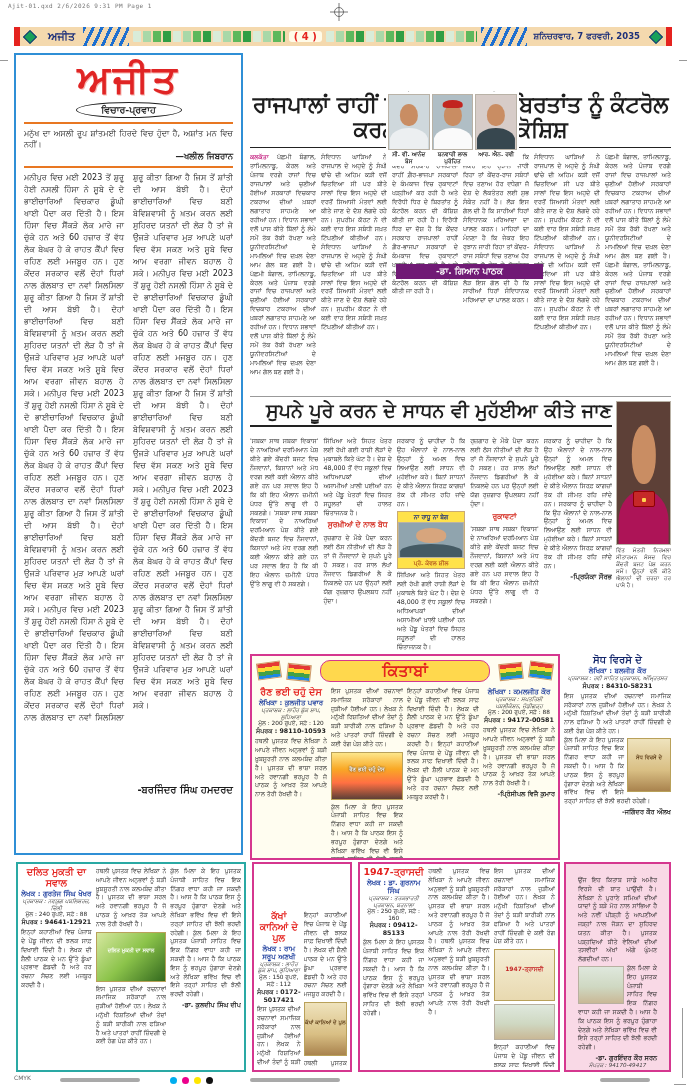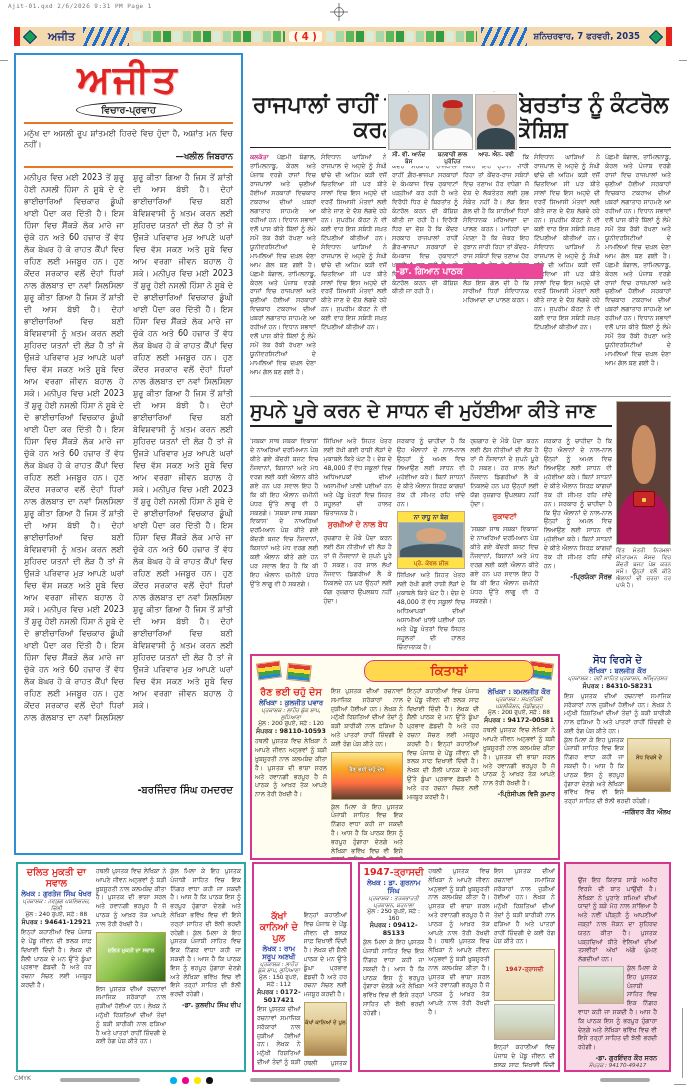--- a/index.html
+++ b/index.html
@@ -37,53 +37,53 @@
   
   .lead{left:250px;top:48px;width:421px;height:346px;overflow:hidden;}
   .lead-head{font-size:22.5px;font-weight:bold;text-align:center;line-height:1.12;
              padding-bottom:5px;border-bottom:1px solid #222;letter-spacing:-.3px;margin-top:44px;}
   .lead-cols{display:flex;gap:5px;margin-top:5px;height:288px;overflow:hidden;}
   .lead-cols .col{flex:1 1 0;font-size:6.3px;line-height:1.42;overflow:hidden;}
   .dateline{color:#c2187c;font-weight:bold;}
   .lead-photos{left:136px;top:44px;width:133px;background:#fff;padding:2px;display:flex;gap:2px;}
   .ph{flex:1 1 0;}
   .ph-cap{font-size:5.8px;font-weight:bold;text-align:center;line-height:1.15;padding-top:1px;}
-  .byline-band{left:146px;top:216px;width:147px;height:15px;background:#ec4899;color:#fff;
-               font-size:9px;font-weight:bold;line-height:15px;}
+  .byline-band{left:146px;top:216px;width:147px;height:15px;background:#701a75;color:#fff;
+               font-size:9px;font-weight:bold;text-align:center;line-height:15px;}
   
   .portrait{position:relative;overflow:hidden;background:var(--pbg,#cfd8dc);border:1px solid #b9b2a6;}
   .portrait .head{position:absolute;left:50%;top:16%;width:46%;height:42%;transform:translateX(-50%);
                   background:var(--skin,#c98d63);border-radius:50% 50% 46% 46%;}
   .portrait .torso{position:absolute;left:50%;bottom:-6%;width:96%;height:44%;transform:translateX(-50%);
                    background:var(--cloth,#777);border-radius:50% 50% 0 0;}
   .portrait .cap{position:absolute;left:50%;top:9%;width:52%;height:15%;transform:translateX(-50%);
                  background:#c2251f;border-radius:50% 50% 25% 25%;}
   .briefcase{position:absolute;left:50%;bottom:26%;width:20px;height:14px;transform:translateX(-50%);
              background:#c62828;border:1px solid #8e0000;border-radius:2px;}
   .briefcase::after{content:"";position:absolute;left:50%;top:40%;width:4px;height:4px;transform:translateX(-50%);
              background:#ffd54f;border-radius:1px;}
   
   .budget{left:250px;top:396px;width:421px;height:256px;border-top:1px solid #999;padding-top:3px;overflow:hidden;}
-  .b-head{width:362px;font-size:19px;font-weight:bold;text-align:left;line-height:1.1;
+  .b-head{width:362px;font-size:19px;font-weight:bold;text-align:right;line-height:1.1;
           border-bottom:2px solid #222;padding-bottom:4px;}
   .b-cols{position:absolute;left:0;top:40px;width:362px;height:214px;display:flex;gap:5px;overflow:hidden;}
   .b-cols .col{flex:1 1 0;font-size:6.3px;line-height:1.42;overflow:hidden;}
   .subhead{color:#d42a1e;font-weight:bold;font-size:7.6px;text-align:center;margin:3px 0;}
   .pullbox{border:1px solid #c9ab73;margin:2px 0;background:#fff;}
   .pull-top{background:#ffe24a;color:#1b2f7a;font-size:6px;font-weight:bold;text-align:center;padding:1px;}
   .pull-name{background:#ffe24a;color:#b3541e;font-size:5.8px;font-weight:bold;text-align:center;padding:1px;}
   .b-photo{position:absolute;right:0;top:4px;width:55px;}
   .b-cap{font-size:5.6px;line-height:1.25;text-align:justify;margin-top:2px;}
   .b-sign{font-size:7px;font-weight:bold;text-align:right;margin-top:2px;}
   
   .books{left:250px;top:654px;width:310px;height:206px;border:2px solid #d5378f;background:#fffdf0;padding:3px;overflow:hidden;}
   .banner-row{position:relative;height:24px;}
   .banner-pill{position:absolute;left:50%;top:1px;transform:translateX(-50%);width:168px;height:20px;
                background:#ffd84d;border:1.5px solid #d5378f;border-radius:10px;
-               font-size:13px;font-weight:bold;color:#e5231f;text-align:center;line-height:20px;margin-left:44px;}
+               font-size:16px;font-weight:bold;color:#e5231f;text-align:center;line-height:20px;}
   .clip{position:absolute;width:22px;height:15px;border:1px solid #c96;
         background:linear-gradient(180deg,#e53935 0 4px,#fdd835 4px 8px,#43a047 8px 12px,#1e88e5 12px 15px);}
   .books-cols{display:flex;gap:4px;height:172px;margin-top:4px;overflow:hidden;}
   .books-cols .col{flex:1 1 0;overflow:hidden;}
   .bk-title{font-size:9.5px;font-weight:bold;color:#e5231f;text-align:center;line-height:1.15;}
   .bk-author{font-size:7px;font-weight:bold;color:#1f3f9e;text-align:center;margin-top:1px;}
   .bk-pub{font-size:5.6px;font-style:italic;text-align:center;color:#333;line-height:1.2;}
   .bk-price{font-size:5.8px;text-align:center;}
   .bk-contact{font-size:6.3px;font-weight:bold;text-align:center;margin-bottom:2px;}
   .bt{font-size:6.2px;line-height:1.42;text-align:justify;}

